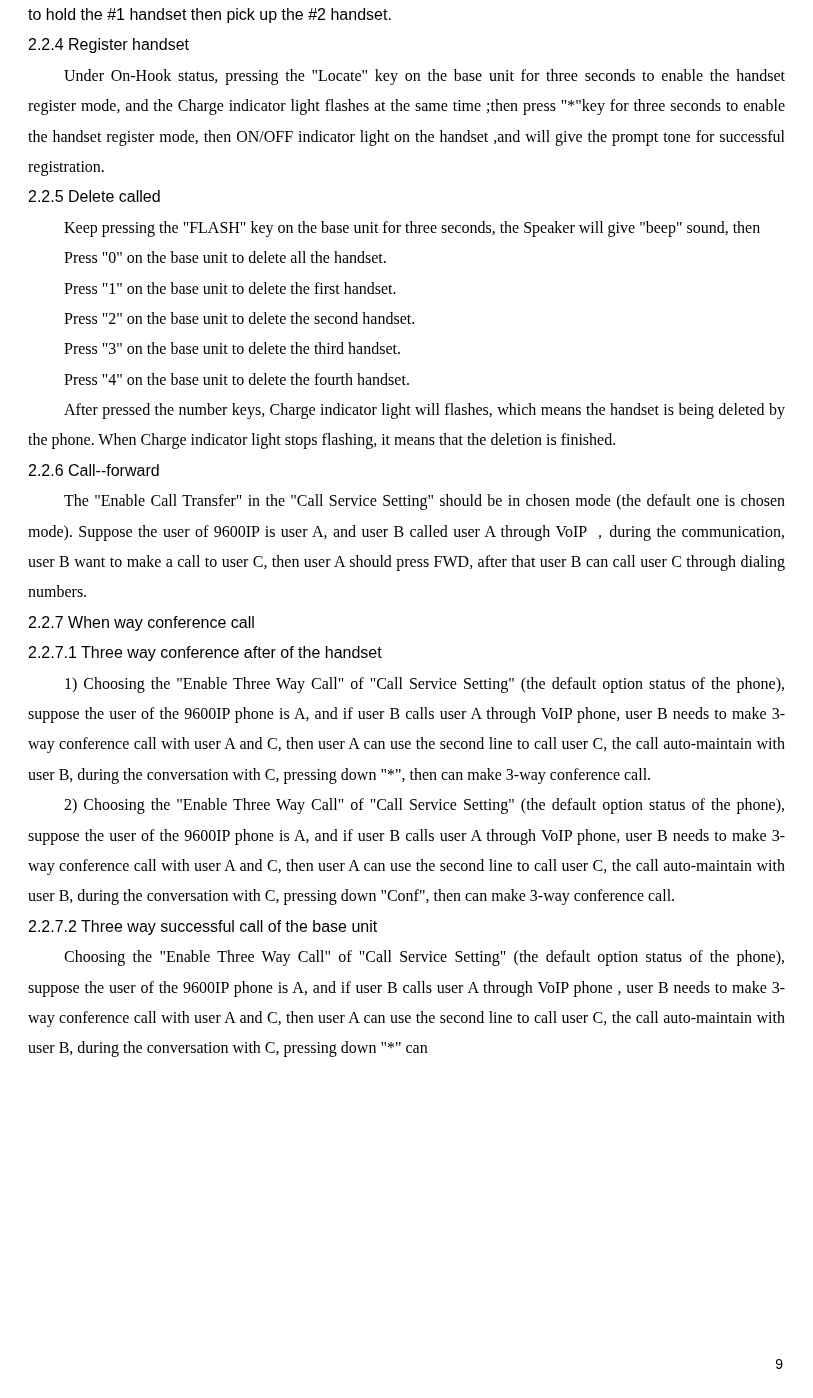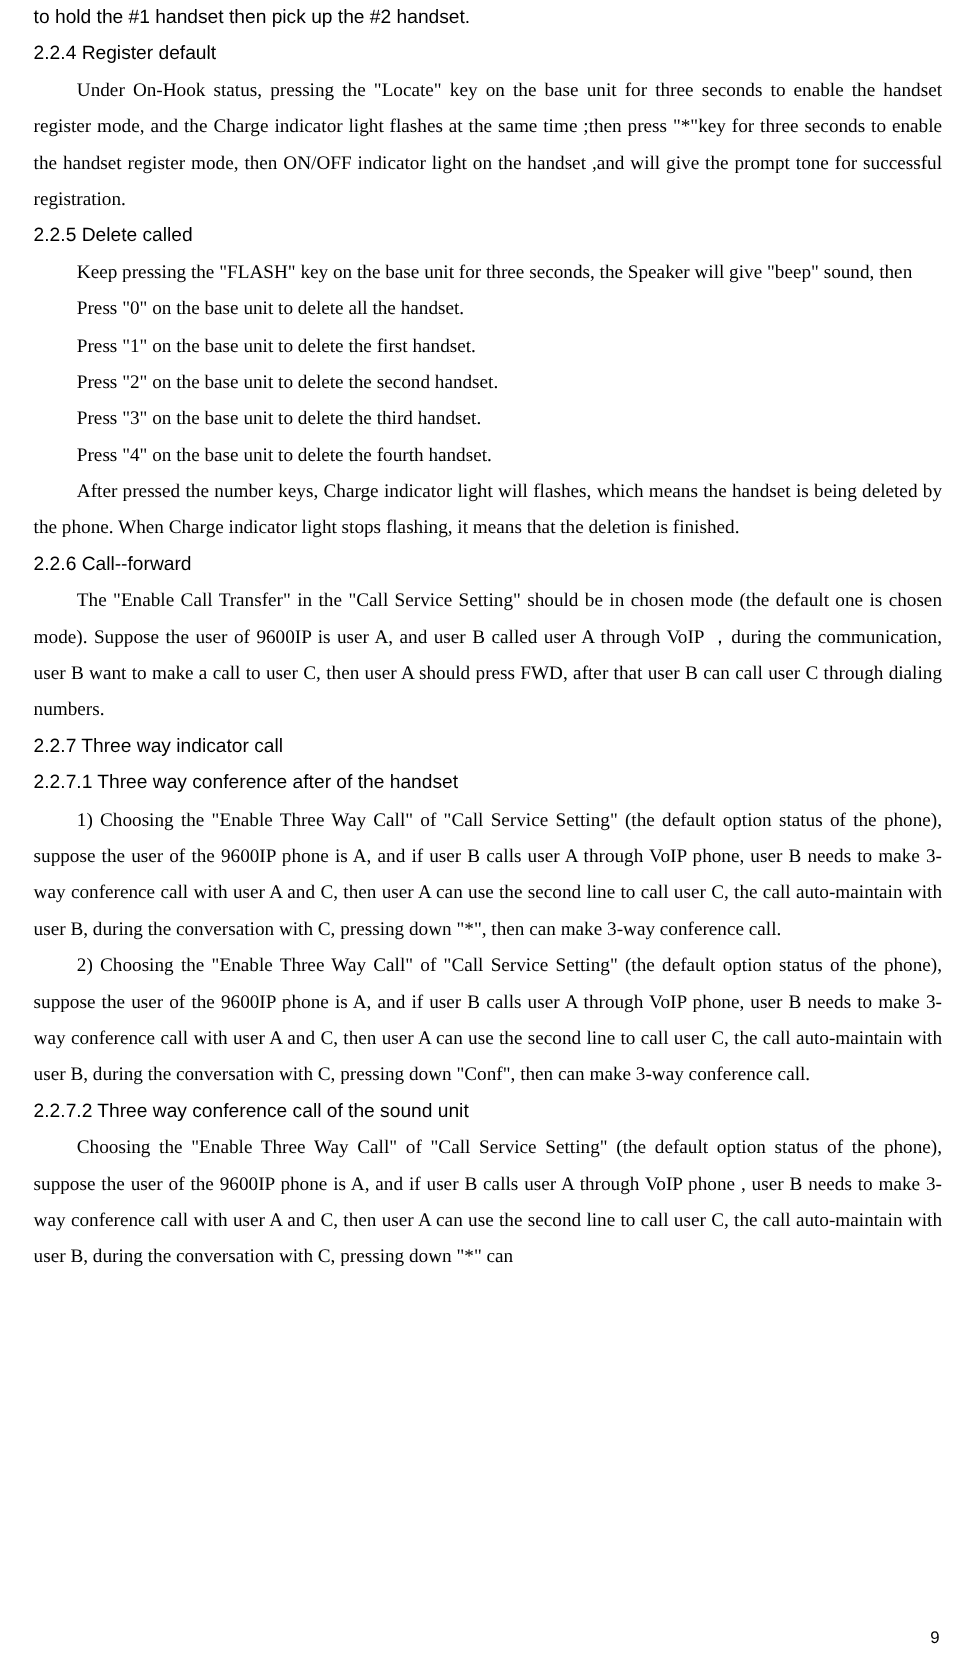--- a/index.html
+++ b/index.html
@@ -33,32 +33,32 @@
       position: absolute;
       bottom: 20px;
       right: 30px;
       font-size: 14px;
     }
   </style>
 </head>
 <body>
 
 <div class="para">to hold the #1 handset then pick up the #2 handset.</div>
-<div class="para">2.2.4 Register default</div>
+<div class="para">2.2.4 Register handset</div>
 <div class="para indent">Under On-Hook status, pressing the "Locate" key on the base unit for three seconds to enable the handset register mode, and the Charge indicator light flashes at the same time ;then press "*"key for three seconds to enable the handset register mode, then ON/OFF indicator light on the handset ,and will give the prompt tone for successful registration.</div>
 <div class="para">2.2.5 Delete called</div>
 <div class="para indent">Keep pressing the "FLASH" key on the base unit for three seconds, the Speaker will give "beep" sound, then</div>
 <div class="para indent">Press "0" on the base unit to delete all the handset.</div>
 <div class="para indent">Press "1" on the base unit to delete the first handset.</div>
 <div class="para indent">Press "2" on the base unit to delete the second handset.</div>
 <div class="para indent">Press "3" on the base unit to delete the third handset.</div>
 <div class="para indent">Press "4" on the base unit to delete the fourth handset.</div>
 <div class="para indent">After pressed the number keys, Charge indicator light will flashes, which means the handset is being deleted by the phone. When Charge indicator light stops flashing, it means that the deletion is finished.</div>
 <div class="para bold">2.2.6 Call--forward</div>
 <div class="para indent">The "Enable Call Transfer" in the "Call Service Setting" should be in chosen mode (the default one is chosen mode). Suppose the user of 9600IP is user A, and user B called user A through VoIP ，during the communication, user B want to make a call to user C, then user A should press FWD, after that user B can call user C through dialing numbers.</div>
-<div class="para bold">2.2.7 Three way indicator call</div>
+<div class="para bold">2.2.7 When way conference call</div>
 <div class="para">2.2.7.1 Three way conference after of the handset</div>
 <div class="para indent">1) Choosing the "Enable Three Way Call" of "Call Service Setting" (the default option status of the phone), suppose the user of the 9600IP phone is A, and if user B calls user A through VoIP phone, user B needs to make 3-way conference call with user A and C, then user A can use the second line to call user C, the call auto-maintain with user B, during the conversation with C, pressing down "*", then can make 3-way conference call.</div>
 <div class="para indent">2) Choosing the "Enable Three Way Call" of "Call Service Setting" (the default option status of the phone), suppose the user of the 9600IP phone is A, and if user B calls user A through VoIP phone, user B needs to make 3-way conference call with user A and C, then user A can use the second line to call user C, the call auto-maintain with user B, during the conversation with C, pressing down "Conf", then can make 3-way conference call.</div>
-<div class="para">2.2.7.2 Three way conference call of the sound unit</div>
+<div class="para">2.2.7.2 Three way successful call of the base unit</div>
 <div class="para indent">Choosing the "Enable Three Way Call" of "Call Service Setting" (the default option status of the phone), suppose the user of the 9600IP phone is A, and if user B calls user A through VoIP phone , user B needs to make 3-way conference call with user A and C, then user A can use the second line to call user C, the call auto-maintain with user B, during the conversation with C, pressing down "*" can</div>
 
 <div class="page-num">9</div>
 
 </body></html>

